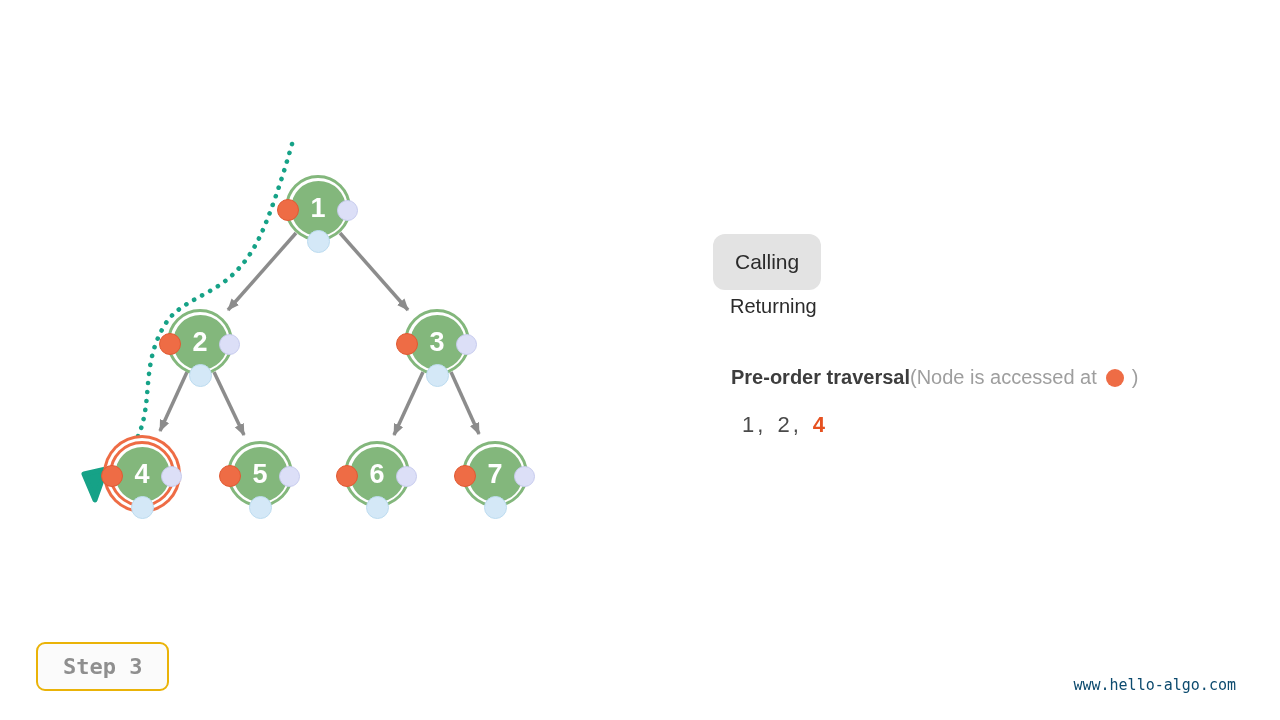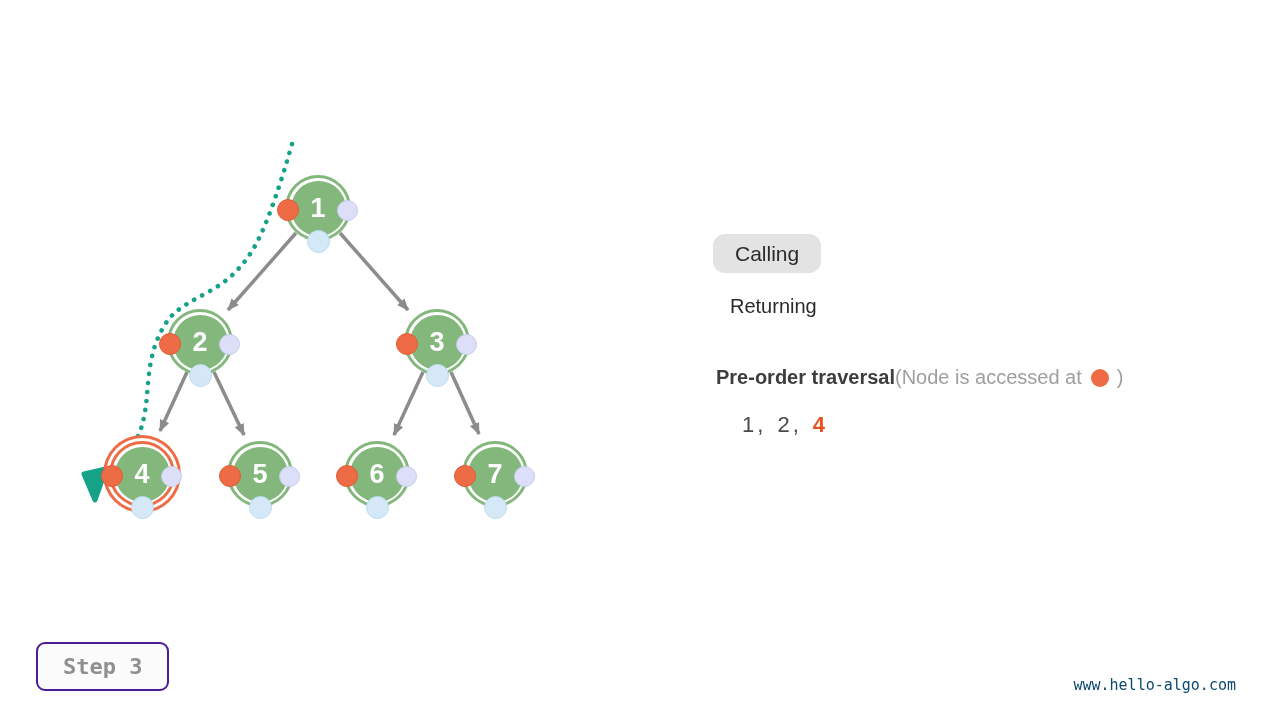--- a/index.html
+++ b/index.html
@@ -29,41 +29,41 @@
   .m-pre{width:22px;height:22px;left:-11px;top:21px;
         background:var(--accent-orange,#ee6c45);border:1.5px solid #e05a33;}
   .m-post{width:21px;height:21px;right:-10px;top:22px;
         background:var(--marker-lavender,#dcdff7);border:1px solid #c7cbee;}
   .m-in{width:23px;height:23px;left:50%;margin-left:-11.5px;bottom:-15px;
         background:var(--marker-blue,#d4e8f7);border:1px solid #bddcf0;}
   .n1{left:318px;top:208px}.n2{left:200px;top:342px}.n3{left:437px;top:342px}
   .n4{left:142px;top:474px}.n5{left:260px;top:474px}.n6{left:377px;top:474px}
   .n7{left:495px;top:474px}
   
-  .chip{position:absolute;left:713px;top:234px;height:39px;padding:0 22px;
+  .chip{position:absolute;left:713px;top:234px;height:56px;padding:0 22px;
         background:#e3e3e3;border-radius:12px;display:flex;align-items:center;
         font-size:21px;color:#2b2b2b;z-index:3;}
   .legend-plain{position:absolute;left:730px;top:295px;font-size:20px;
         color:#2b2b2b;z-index:3;}
   
-  .trav-title-row{position:absolute;left:716px;top:366px;display:flex;
+  .trav-title-row{position:absolute;left:731px;top:366px;display:flex;
         align-items:center;white-space:nowrap;z-index:3;}
   .trav-title{font-size:20px;font-weight:700;color:#3d3d3d;}
   .trav-note{font-size:20px;color:#9e9e9e;display:flex;
         align-items:center;}
   .note-dot{width:18px;height:18px;border-radius:50%;
         background:var(--accent-orange,#ee6c45);display:inline-block;
         margin:0 8px 0 9px;}
   .sequence{position:absolute;left:742px;top:412px;font-size:22px;
         color:#4a4a4a;display:flex;align-items:center;z-index:3;}
   .seq-comma{margin:0 14px 0 3px;color:#4a4a4a;}
   .seq-current{color:var(--sequence-orange,#e65120);font-weight:700;}
   
   .step-box{position:absolute;left:36px;top:642px;padding:10px 25px;
-        border:2px solid #4c1d95;border-radius:9px;background:#fbfbfb;
+        border:2px solid #eab308;border-radius:9px;background:#fbfbfb;
         font-family:"DejaVu Sans Mono",monospace;font-weight:700;
         font-size:22px;color:#8f8f8f;z-index:3;}
   .watermark{position:absolute;right:44px;top:676px;
         font-family:"DejaVu Sans Mono",monospace;font-size:15px;
         color:#0c4a6e;z-index:3;}
 </style>
 </head>
 <body>
 
 <div class="canvas">

